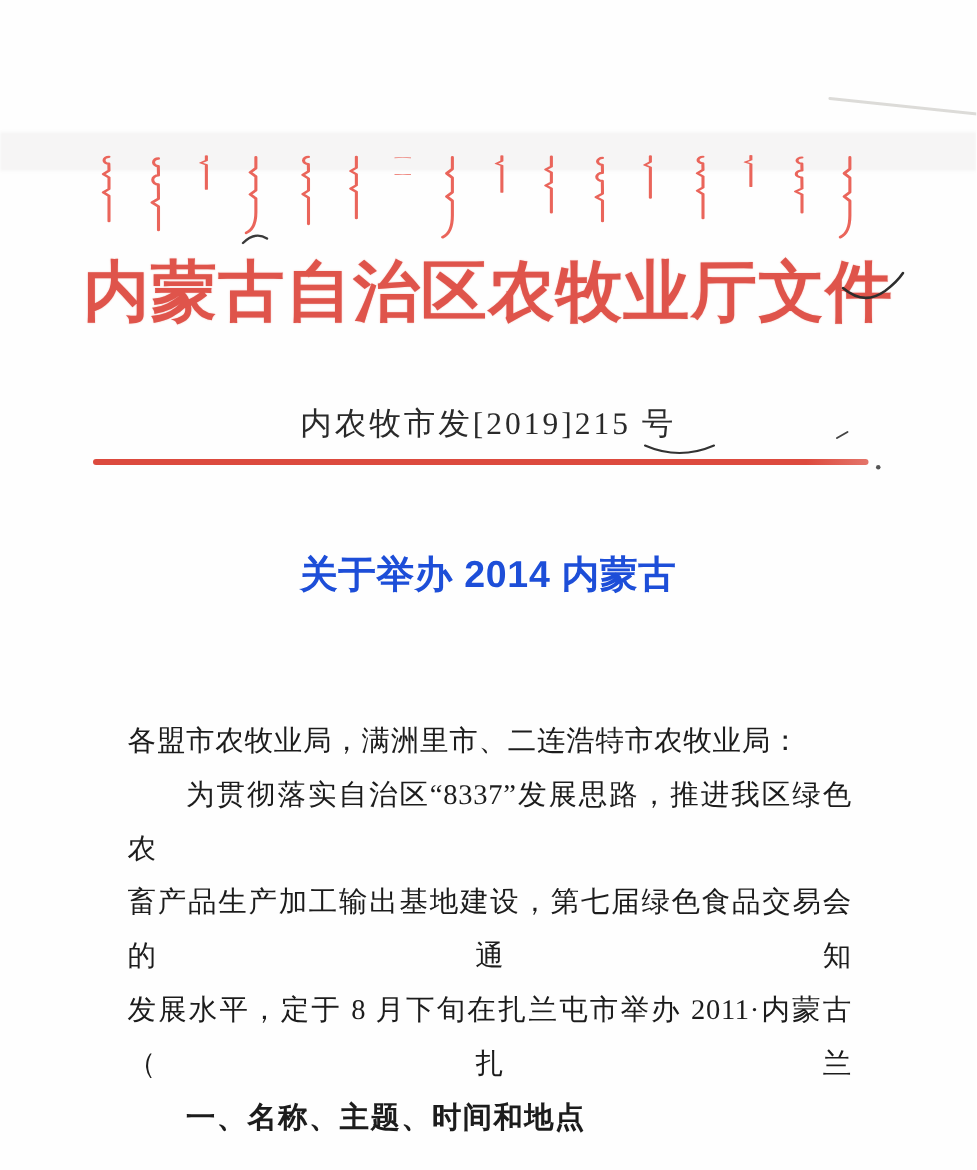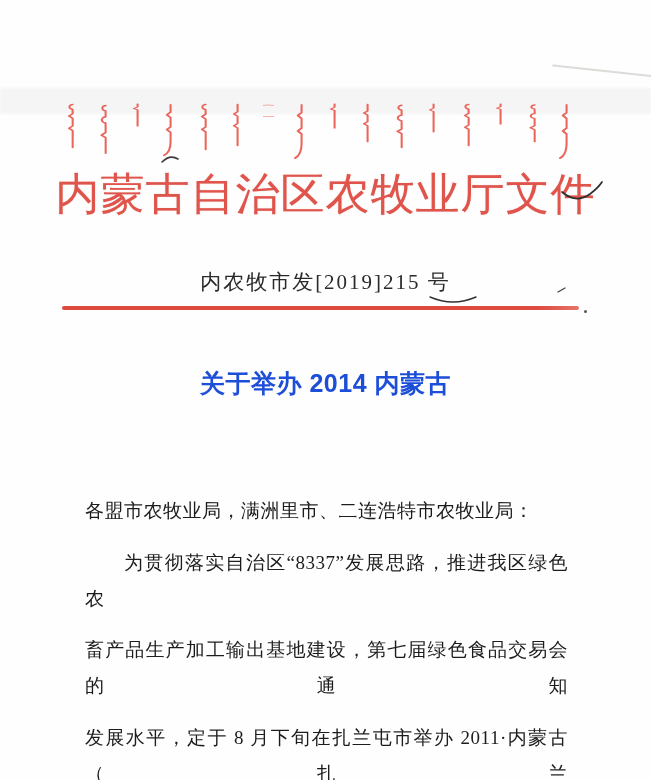--- a/index.html
+++ b/index.html
@@ -27,21 +27,21 @@
   .mn-row{
     position:absolute;left:64px;top:103px;width:508px;height:66px;
     display:flex;justify-content:space-between;align-items:flex-start;
   }
   .mn-col{display:block;}
   
   .red-title{
     position:absolute;left:0;top:165px;width:651px;
     text-align:center;
     font-family:"Liberation Serif", serif;
-    font-weight:normal;
+    font-weight:bold;
     font-size:44px;
     letter-spacing:1px;
     color:#df544b;
     text-shadow:0 0 1px rgba(223,84,75,0.45);
     white-space:nowrap;
   }
   
   .doc-num{
     position:absolute;left:0;top:268px;width:651px;
     text-align:center;
@@ -75,21 +75,21 @@
     white-space:nowrap;
   }
   
   .body-text{
     position:absolute;left:85px;top:477px;width:483px;
     font-size:19px;
     line-height:35.8px;
     letter-spacing:0.5px;
     color:#1c1c1c;
   }
-  .body-line{white-space:nowrap;margin-top:16px;}
+  .body-line{white-space:nowrap;}
   .body-line.j{
     white-space:normal;
     text-align:justify;
     text-align-last:justify;
   }
   .body-line.ind{padding-left:39px;}
   .body-line.ind.j{padding-left:0;text-indent:39px;}
   .body-line.b{
     font-weight:bold;
     font-family:"Liberation Sans", sans-serif;

